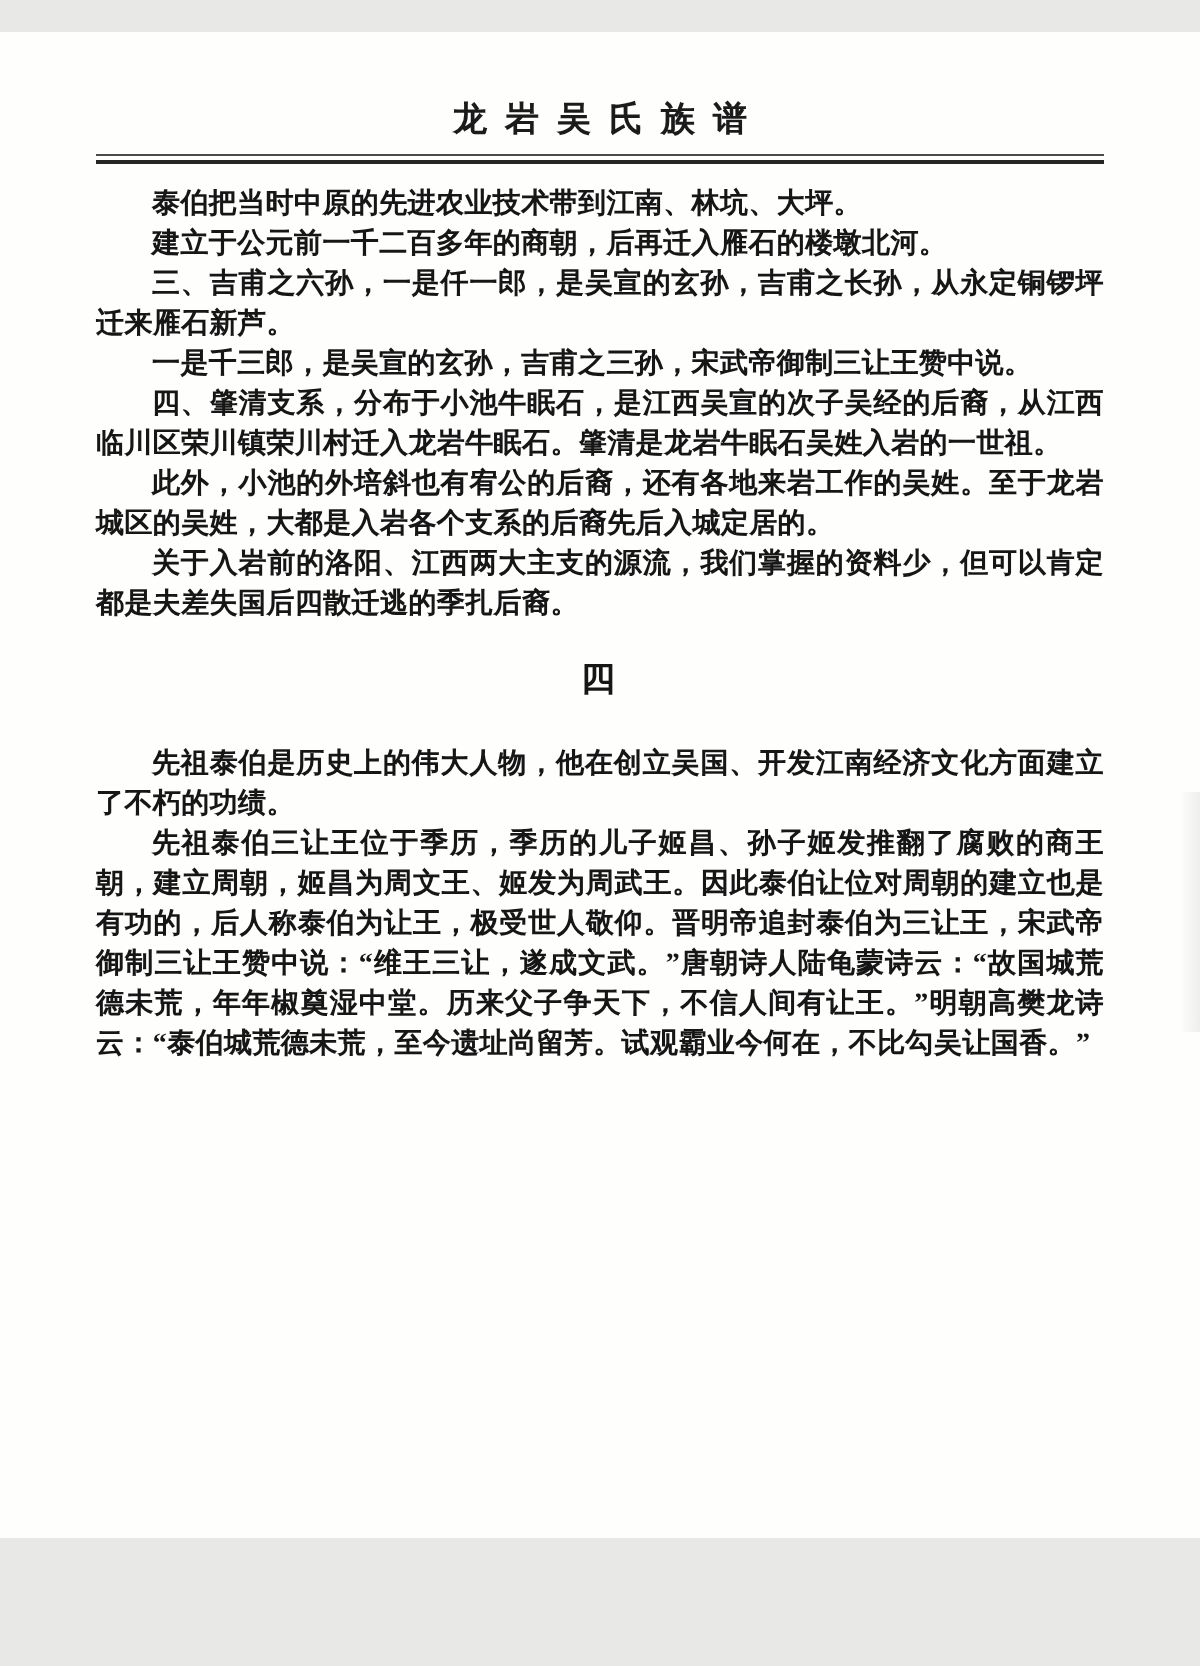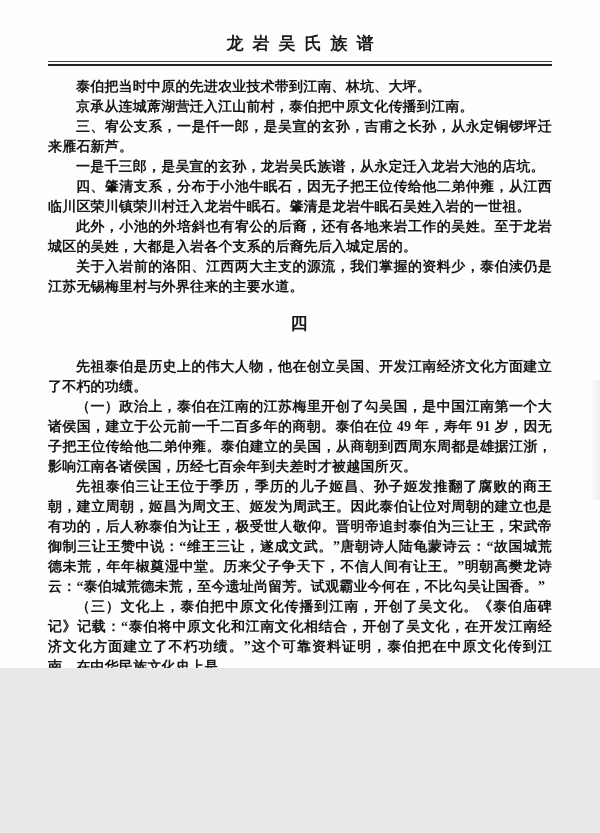--- a/index.html
+++ b/index.html
@@ -3,22 +3,22 @@
 <meta charset="utf-8">
 <style>
   html, body {
     margin: 0;
     padding: 0;
     background: #e8e8e6;
   }
   .page {
     position: relative;
     width: 600px;
-    height: 668px;
-    margin: 0 auto;
+    height: 753px;
+    margin: 16px auto;
     background: #fefefd;
     color: #161616;
     font-family: "Liberation Serif", "DejaVu Serif", serif;
     overflow: hidden;
     box-sizing: border-box;
   }
   .header {
     padding-top: 33px;
   }
   .page-title {
@@ -88,33 +88,31 @@
 
 <div class="page">
 
   <div class="header">
     <h1 class="page-title">龙岩吴氏族谱</h1>
     <div class="header-rule"></div>
   </div>
 
   <div class="content">
     <p>泰伯把当时中原的先进农业技术带到江南、林坑、大坪。</p>
-    <p>京承从连城蓆湖营迁入江山前村，泰伯把中原文化传播到江南。</p>
-    <p>三、宥公支系，一是仟一郎，是吴宣的玄孙，吉甫之长孙，从永定铜锣坪迁来雁石新芦。</p>
-    <p>一是千三郎，是吴宣的玄孙，龙岩吴氏族谱，从永定迁入龙岩大池的店坑。</p>
-    <p>四、肇清支系，分布于小池牛眠石，因无子把王位传给他二弟仲雍，从江西临川区荣川镇荣川村迁入龙岩牛眠石。肇清是龙岩牛眠石吴姓入岩的一世祖。</p>
+    <p>建立于公元前一千二百多年的商朝，后再迁入雁石的楼墩北河。</p>
+    <p>三、吉甫之六孙，一是仟一郎，是吴宣的玄孙，吉甫之长孙，从永定铜锣坪迁来雁石新芦。</p>
+    <p>一是千三郎，是吴宣的玄孙，吉甫之三孙，宋武帝御制三让王赞中说。</p>
+    <p>四、肇清支系，分布于小池牛眠石，是江西吴宣的次子吴经的后裔，从江西临川区荣川镇荣川村迁入龙岩牛眠石。肇清是龙岩牛眠石吴姓入岩的一世祖。</p>
     <p>此外，小池的外培斜也有宥公的后裔，还有各地来岩工作的吴姓。至于龙岩城区的吴姓，大都是入岩各个支系的后裔先后入城定居的。</p>
-    <p>关于入岩前的洛阳、江西两大主支的源流，我们掌握的资料少，泰伯渎仍是江苏无锡梅里村与外界往来的主要水道。</p>
+    <p>关于入岩前的洛阳、江西两大主支的源流，我们掌握的资料少，但可以肯定都是夫差失国后四散迁逃的季扎后裔。</p>
 
     <h2 class="section-heading">四</h2>
 
     <p>先祖泰伯是历史上的伟大人物，他在创立吴国、开发江南经济文化方面建立了不朽的功绩。</p>
-    <p>（一）政治上，泰伯在江南的江苏梅里开创了勾吴国，是中国江南第一个大诸侯国，建立于公元前一千二百多年的商朝。泰伯在位 49 年，寿年 91 岁，因无子把王位传给他二弟仲雍。泰伯建立的吴国，从商朝到西周东周都是雄据江浙，影响江南各诸侯国，历经七百余年到夫差时才被越国所灭。</p>
     <p>先祖泰伯三让王位于季历，季历的儿子姬昌、孙子姬发推翻了腐败的商王朝，建立周朝，姬昌为周文王、姬发为周武王。因此泰伯让位对周朝的建立也是有功的，后人称泰伯为让王，极受世人敬仰。晋明帝追封泰伯为三让王，宋武帝御制三让王赞中说：“维王三让，遂成文武。”唐朝诗人陆龟蒙诗云：“故国城荒德未荒，年年椒奠湿中堂。历来父子争天下，不信人间有让王。”明朝高樊龙诗云：“泰伯城荒德未荒，至今遗址尚留芳。试观霸业今何在，不比勾吴让国香。”</p>
-    <p>（三）文化上，泰伯把中原文化传播到江南，开创了吴文化。《泰伯庙碑记》记载：“泰伯将中原文化和江南文化相结合，开创了吴文化，在开发江南经济文化方面建立了不朽功绩。”这个可靠资料证明，泰伯把在中原文化传到江南，在中华民族文化史上是</p>
   </div>
 
   <div class="footer">
     <span class="page-number">· 3 ·</span>
   </div>
 
   <div class="scan-smudge"></div>
 
 </div>
 

